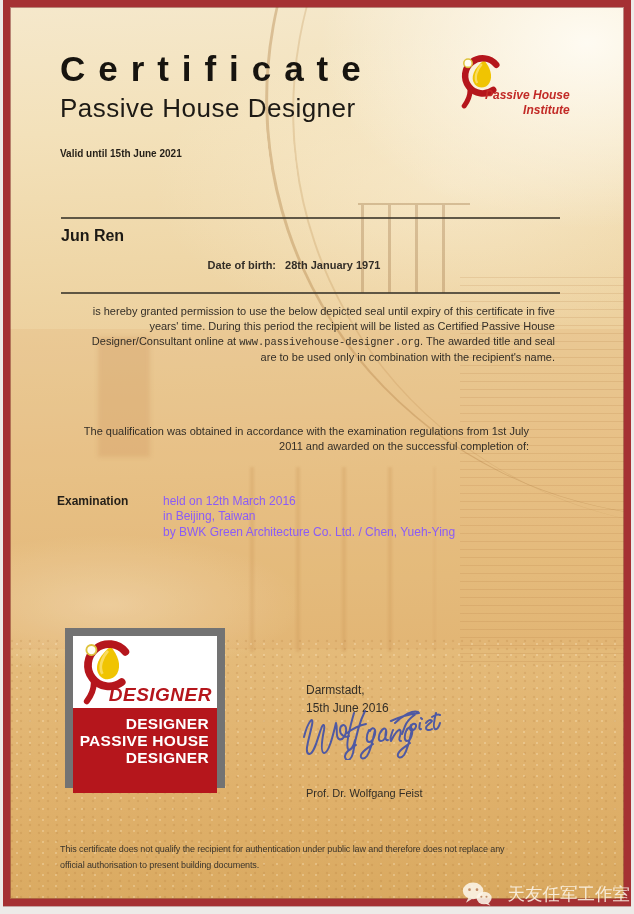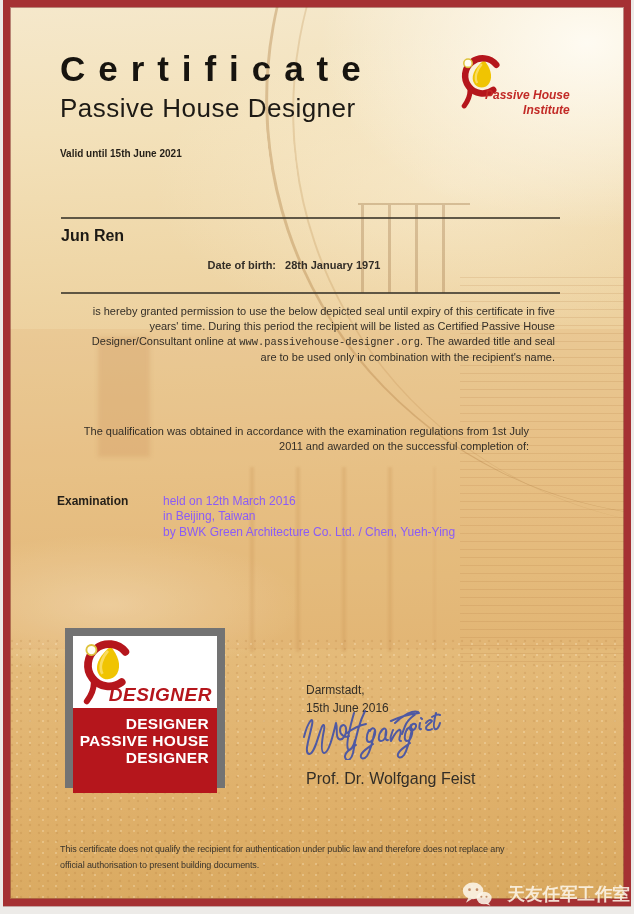--- a/index.html
+++ b/index.html
@@ -65,26 +65,26 @@
   .seal{left:62px;top:628px;width:160px;height:160px;box-sizing:border-box;
     border:8px solid #737373;background:#fff;}
   .seal-top{position:relative;height:72px;background:#fff;}
   .seal-designer{position:absolute;right:5px;bottom:2px;font-size:19px;font-weight:bold;
     font-style:italic;color:#b5161c;letter-spacing:.5px;}
   .seal-band{height:78px;background:#b5161c;color:#fff;text-align:right;
     padding:7px 8px 0 0;font-size:15.5px;font-weight:bold;line-height:17px;letter-spacing:.3px;}
   
   .sign-place{left:303px;top:682px;font-size:12px;line-height:17.5px;color:#332e27;}
   .signature{left:296px;top:703px;}
-  .signer{left:303px;top:770px;font-size:16px;color:#332e27;}
+  .signer{left:303px;top:787px;font-size:11px;color:#332e27;}
   .footer{left:57px;top:842px;width:452px;font-size:9px;line-height:15.5px;
     letter-spacing:-.1px;color:#3a342b;}
   
   .watermark{position:absolute;right:1px;top:881px;z-index:30;display:flex;align-items:center;gap:16px;
-    color:rgba(252,245,232,.88);font-size:17.5px;font-weight:bold;white-space:nowrap;}
+    color:rgba(252,245,232,.88);font-size:17.5px;font-weight:normal;white-space:nowrap;}
 </style>
 </head>
 <body>
 
 <div class="page">
 
   <div class="photo-bg">
     <div class="bg-layer curve1"></div>
     <div class="bg-layer curve2"></div>
     <div class="bg-layer mid-band"></div>

